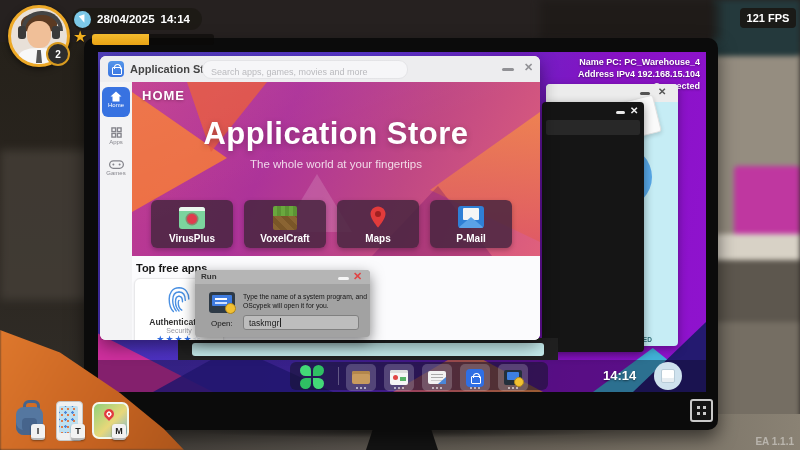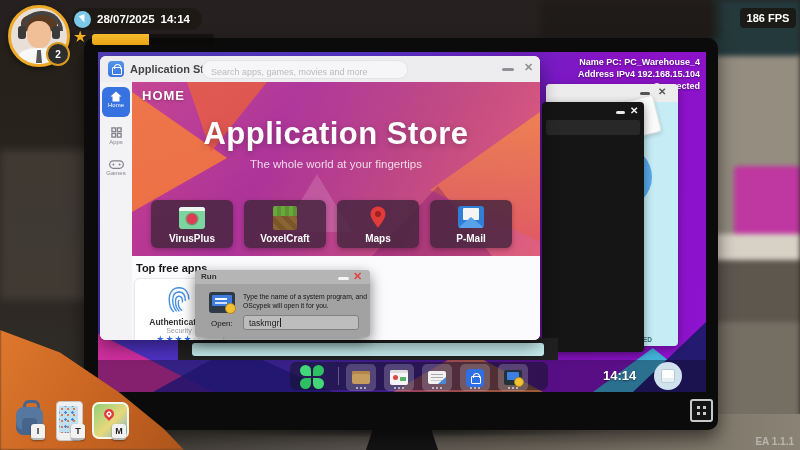--- a/index.html
+++ b/index.html
@@ -432,30 +432,30 @@
     <div class="av-cup" style="left:41px;"></div>
     <div class="av-shirt"></div>
     <div class="av-tie"></div>
   </div>
   <div class="abs badge">2</div>
 
   <div class="abs date-pill">
     <div class="cursor-circ">
         <div class="cursor-tri"></div>
       </div>
-    <span>28/07/2025</span>
+    <span>28/04/2025</span>
     <span>14:14</span>
   </div>
 
   <div class="abs star">★</div>
   <div class="abs xp">
       <i></i>
     </div>
 
-  <div class="abs fps">186 FPS</div>
+  <div class="abs fps">121 FPS</div>
 
   <div class="abs backpack">
     <div class="bp-handle"></div>
     <div class="bp-main"></div>
     <div class="bp-pocket"></div>
   </div>
   <div class="abs keycap" style="left:31px;top:424px;">I</div>
 
   <div class="abs phone">
     <div class="ph-scr"></div>

